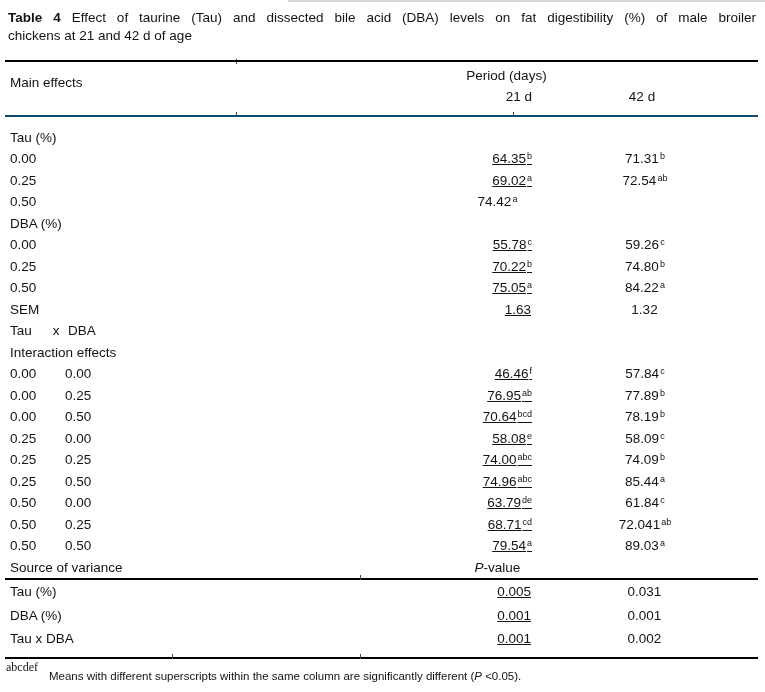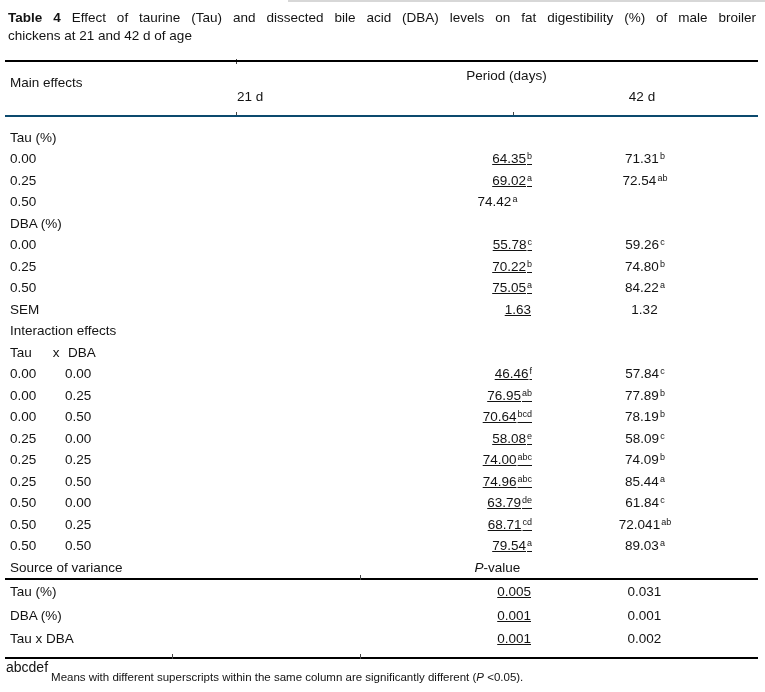--- a/index.html
+++ b/index.html
@@ -11,21 +11,21 @@
   .scan-artifact{position:absolute;left:288px;top:0;width:477px;height:2px;background:#c9c9c9;opacity:.75;}
   
   .caption{position:absolute;left:8px;top:9px;width:748px;font-size:13.5px;line-height:18px;}
   .caption .l1{text-align:justify;text-align-last:justify;white-space:normal;}
   .caption b{font-weight:bold;}
   
   .tablewrap{position:absolute;left:5px;top:60px;width:753px;font-size:13.5px;}
   .thead{position:relative;height:57px;border-top:2px solid #000;border-bottom:2px solid #0c4a6e;box-sizing:border-box;}
   .h-main{position:absolute;left:5px;top:13px;line-height:16px;}
   .h-period{position:absolute;left:250px;right:0;top:6px;text-align:center;line-height:16px;}
-  .h-21{position:absolute;left:232px;width:295px;top:27px;text-align:left;line-height:16px;}
+  .h-21{position:absolute;left:232px;width:295px;top:27px;text-align:right;line-height:16px;}
   .h-42{position:absolute;left:527px;width:220px;top:27px;text-align:center;line-height:16px;}
   
   .trow{display:flex;height:21.5px;line-height:21.5px;}
   .trow.first{height:31px;align-items:flex-end;}
   .cFull{padding-left:5px;}
   .cA{width:232px;padding-left:5px;box-sizing:border-box;}
   .c1{width:295px;text-align:right;text-decoration:underline;}
   .c2{flex:1;text-align:center;}
   .lz{display:flex;}
   .lz .sA{width:55px;}
@@ -40,21 +40,21 @@
   
   .tick{position:absolute;width:1px;height:5px;background:#454545;}
   .tick.t1{left:231px;top:-1px;}
   .tick.t2{left:231px;top:52px;}
   .tick.t3{left:508px;top:52px;}
   .rule .tick{top:-3px;}
   .rule .ta{left:355px;}
   .rule .tb{left:167px;}
   
   .footnote{margin-top:5px;font-size:11.5px;line-height:15px;padding-left:1px;}
-  .footnote .fsup{font-size:14px;position:relative;top:-4px;margin-right:3px;}
+  .footnote .fsup{font-size:12px;position:relative;top:-4px;margin-right:11px;font-family:Liberation Serif, serif;}
 </style>
 </head>
 <body>
 
 <div class="scan-artifact"></div>
 
 <div class="caption">
   <div class="l1"><b>Table 4</b><span> Effect of taurine (Tau) and dissected bile acid (DBA) levels on fat digestibility (%) of male broiler</span></div>
   <div class="l2">chickens at 21 and 42 d of age</div>
 </div>
@@ -105,32 +105,32 @@
       <div class="trow data">
         <div class="cA">0.50</div>
         <div class="c1"><span class="v">75.05</span><sup class="sup">a</sup></div>
         <div class="c2"><span class="v">84.22</span><sup class="sup">a</sup></div>
       </div>
       <div class="trow data">
         <div class="cA">SEM</div>
         <div class="c1"><span class="v">1.63</span><sup class="sup"></sup></div>
         <div class="c2"><span class="v">1.32</span><sup class="sup"></sup></div>
       </div>
-      <div class="trow section">
-        <div class="cFull">Interaction effects</div>
-      </div>
       <div class="trow xhead">
         <div class="cA lz">
           <span class="sA">Tau</span>
           <span class="sX">x</span>
           <span class="sB">DBA</span>
         </div>
         <div class="c1"></div>
         <div class="c2"></div>
       </div>
+      <div class="trow section">
+        <div class="cFull">Interaction effects</div>
+      </div>
       <div class="trow inter">
         <div class="cA lz">
           <span class="sA">0.00</span>
           <span class="sB">0.00</span>
         </div>
         <div class="c1"><span class="v">46.46</span><sup class="sup">f</sup></div>
         <div class="c2"><span class="v">57.84</span><sup class="sup">c</sup></div>
       </div>
       <div class="trow inter">
         <div class="cA lz">

